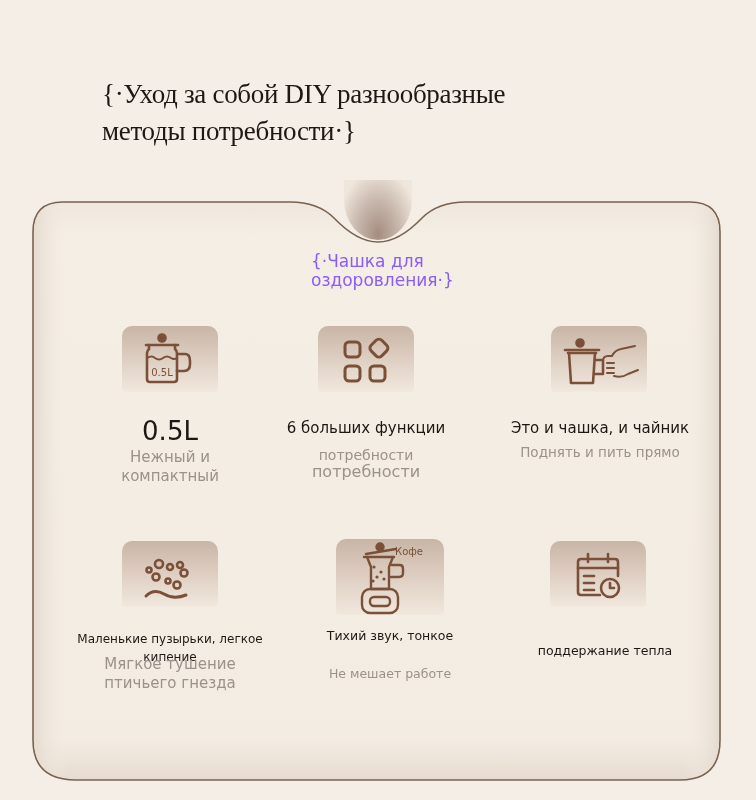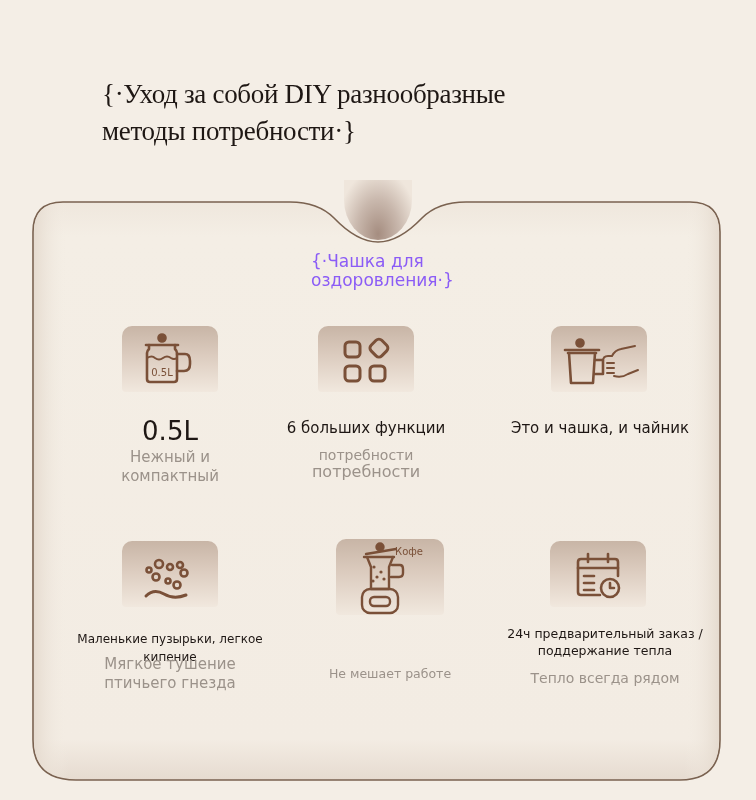--- a/index.html
+++ b/index.html
@@ -153,20 +153,21 @@
         <line x1="17" y1="27" x2="45" y2="27"></line>
         <path d="M18 27 l2 30 h22 l2 -30"></path>
         <path d="M44 34 h8 v14 h-8"></path>
         <path d="M52 35 q0 -5 5 -5 h4 q3 -6 9 -7 l14 -3" stroke-width="2"></path>
         <path d="M56 37 h7 M56 42 h7 M56 47 h7" stroke-width="2"></path>
         <path d="M63 50 q8 2 14 -2 l10 -4" stroke-width="2"></path>
       </g>
     </svg>
   </div>
   <div class="title" style="top:92px; font-size:15px; line-height:20px;">Это и чашка, и чайник</div>
+  <div class="sub" style="top:117px; font-size:13.5px; line-height:18px;">Поднять и пить прямо</div>
 </div>
 
 <div class="feature" style="left:50px; top:541px; width:240px; height:160px;">
   <div class="tile" style="left:72px; top:0;">
     <svg width="96" height="66" viewBox="0 0 96 66">
       <g fill="none" stroke="#7a5038" stroke-width="2.6" stroke-linecap="round">
         <circle cx="27" cy="29" r="2.5"></circle>
         <circle cx="37" cy="23" r="4"></circle>
         <circle cx="34" cy="36" r="3.5"></circle>
         <circle cx="48" cy="26" r="3"></circle>
@@ -198,35 +199,34 @@
       <g fill="#7a5038">
         <circle cx="38" cy="28" r="1.6"></circle>
         <circle cx="45" cy="33" r="1.6"></circle>
         <circle cx="41" cy="38" r="1.6"></circle>
         <circle cx="48" cy="40" r="1.6"></circle>
         <circle cx="37" cy="42" r="1.6"></circle>
       </g>
       <text x="73" y="16" text-anchor="middle" font-family="DejaVu Sans, sans-serif" font-size="10" fill="#7a5038">Кофе</text>
     </svg>
   </div>
+  <div class="title" style="top:88px; font-size:12.5px; line-height:17px;">Тихий звук, тонкое</div>
   <div class="sub" style="top:126px; font-size:12.5px; line-height:17px;">Не мешает работе</div>
 </div>
 
 <div class="feature" style="left:490px; top:541px; width:230px; height:160px;">
   <div class="tile" style="left:60px; top:0;">
     <svg width="96" height="66" viewBox="0 0 96 66">
       <g fill="none" stroke="#7a5038" stroke-width="2.6" stroke-linecap="round" stroke-linejoin="round">
         <path d="M50 54 h-19 q-3 0 -3 -3 v-30 q0 -3 3 -3 h34 q3 0 3 3 v14"></path>
         <line x1="28" y1="27" x2="68" y2="27"></line>
         <line x1="38" y1="13" x2="38" y2="21"></line>
         <line x1="58" y1="13" x2="58" y2="21"></line>
         <line x1="34" y1="35" x2="44" y2="35"></line>
         <line x1="34" y1="42" x2="44" y2="42"></line>
         <line x1="34" y1="49" x2="44" y2="49"></line>
         <circle cx="60" cy="47" r="9"></circle>
         <path d="M60 42 v5 h4"></path>
       </g>
     </svg>
   </div>
-  <div class="title" style="top:84px; font-size:12.5px; line-height:17px;">24ч предварительный заказ /</div>
   <div class="title" style="top:101px; font-size:12.5px; line-height:17px;">поддержание тепла</div>
-  <div class="sub" style="top:128px; font-size:14px; line-height:19px;">Тепло всегда рядом</div>
 </div>
 
 </body></html>

